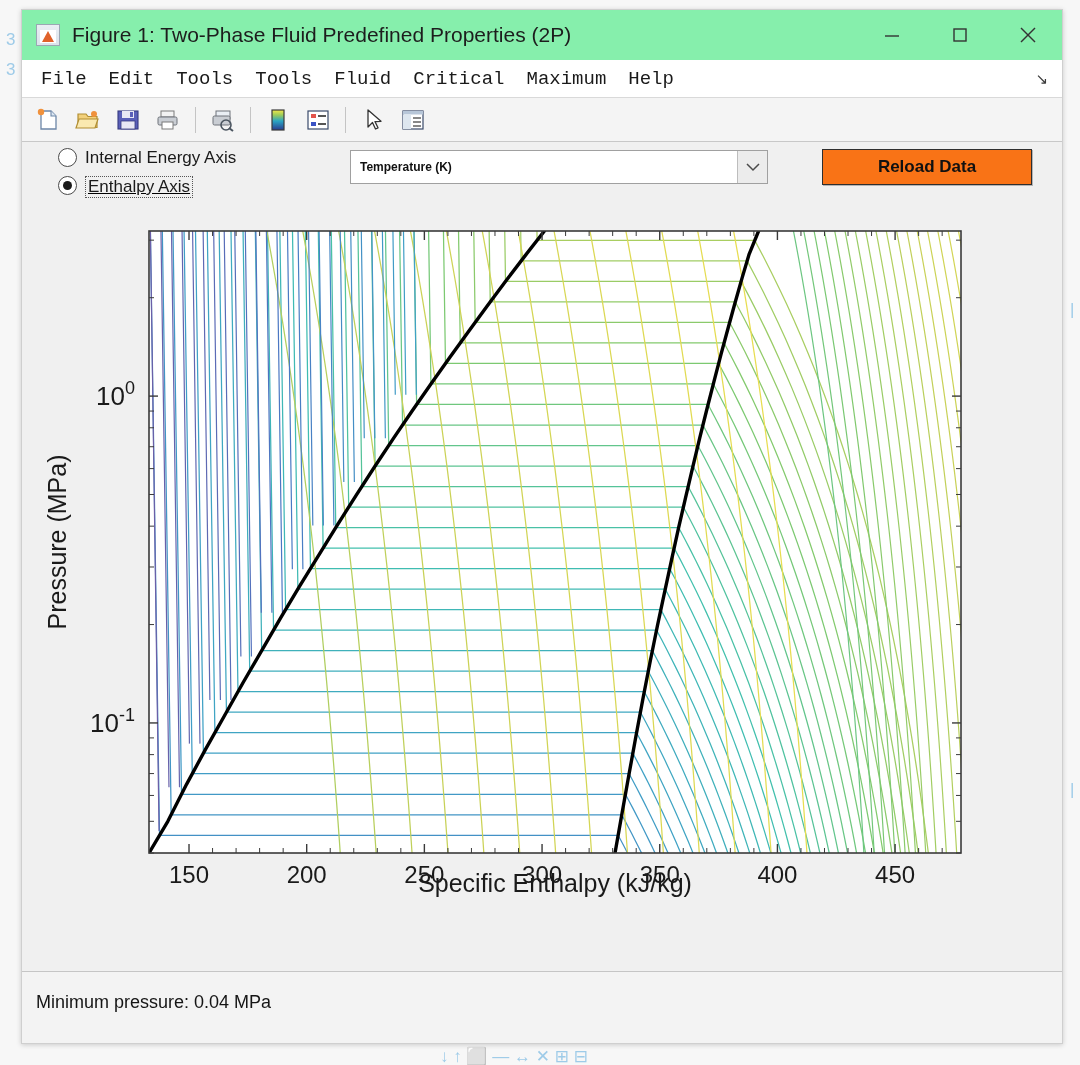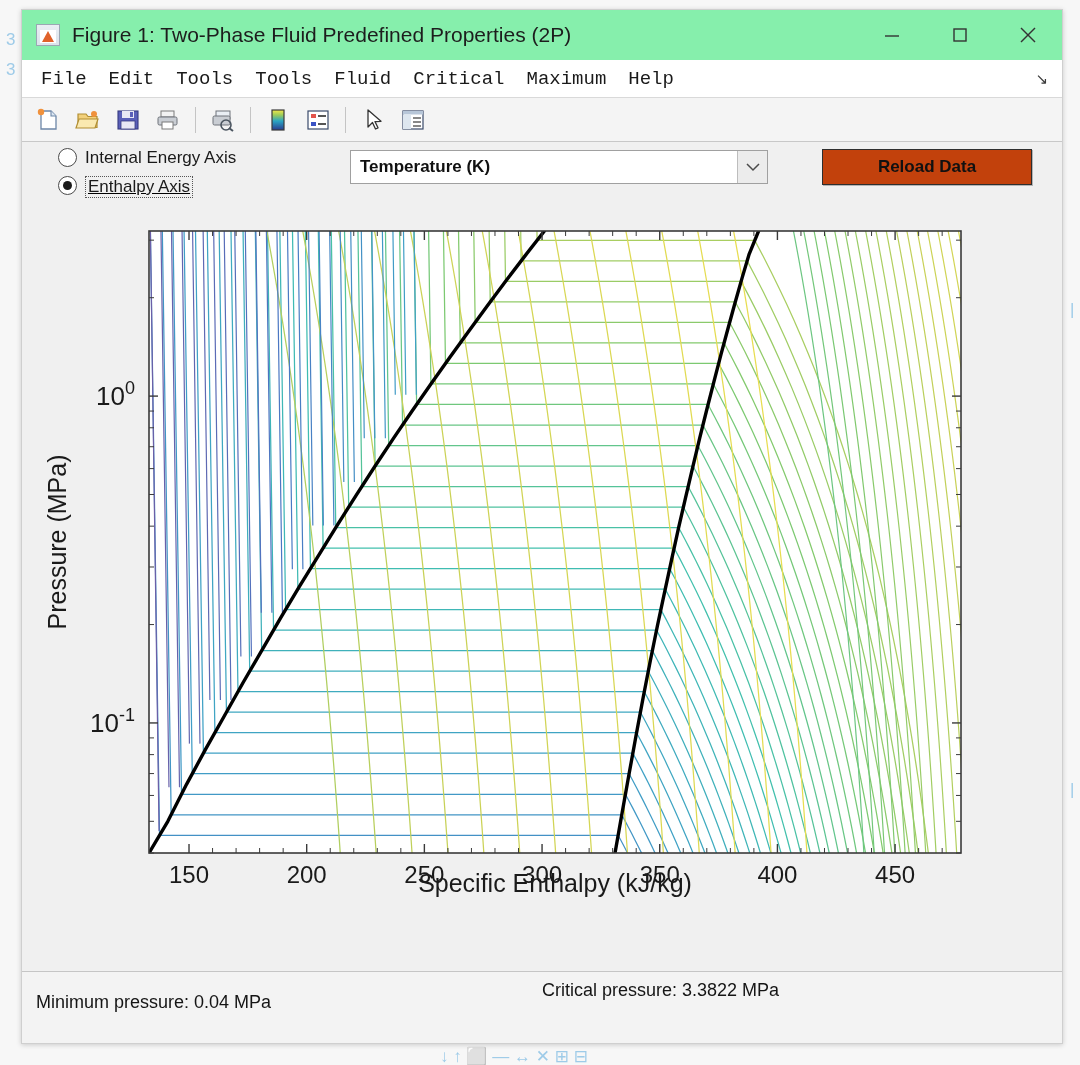--- a/index.html
+++ b/index.html
@@ -145,33 +145,33 @@
   }
   #property-dropdown {
     position: absolute; left: 328px; top: 8px;
     width: 418px; height: 34px;
     background: #ffffff;
     border: 1px solid #a0a0a0;
     display: flex; align-items: center;
   }
   #dropdown-value {
     flex: 1; padding-left: 9px;
-    font-size: 17px; font-weight: bold; color: #111;
+    font-size: 12px; font-weight: bold; color: #111;
     white-space: nowrap; overflow: hidden;
   }
   #dropdown-arrow {
     width: 30px; height: 100%;
     background: #ececec;
     border-left: 1px solid #bdbdbd;
     display: flex; align-items: center; justify-content: center;
   }
   #reload-data-button {
     position: absolute; left: 800px; top: 7px;
     width: 210px; height: 36px;
-    background: #c2410c;
+    background: #f97316;
     border: 1px solid #2e2e2e;
     display: flex; align-items: center; justify-content: center;
     font-size: 17px; font-weight: bold; color: #111;
     box-shadow: 1px 1px 0 rgba(0,0,0,0.25);
   }
 
   
   #figure-area {
     flex: 1; position: relative; background: #f0f0f0;
     overflow: hidden;
@@ -652,17 +652,16 @@
             <text x="113" y="515.9385278227229" text-anchor="end" font-family="Liberation Sans, sans-serif" font-size="26" fill="#1a1a1a">10<tspan dy="-11" font-size="18">-1</tspan></text>
             <text x="113" y="189.1016445163566" text-anchor="end" font-family="Liberation Sans, sans-serif" font-size="26" fill="#1a1a1a">10<tspan dy="-11" font-size="18">0</tspan></text>
           </g>
         <text x="533" y="676" text-anchor="middle" font-family="Liberation Sans, sans-serif" font-size="25" fill="#1a1a1a" id="xlabel-text">Specific Enthalpy (kJ/kg)</text>
         <text x="44" y="326" text-anchor="middle" font-family="Liberation Sans, sans-serif" font-size="25" fill="#1a1a1a" transform="rotate(-90 44 326)" id="ylabel-text">Pressure (MPa)</text>
       </svg>
     </div>
 
     <div id="statusbar">
       <div class="status-text" id="status-min-pressure">Minimum pressure: 0.04 MPa</div>
-      <div class="status-text" id="status-crit-pressure">Critical pressure: 3.3822 MPa</div>
     </div>
 
   </div>
 </div>
 
 </body></html>

